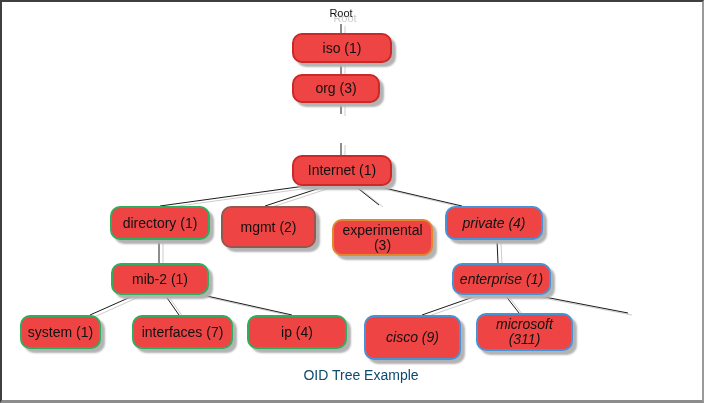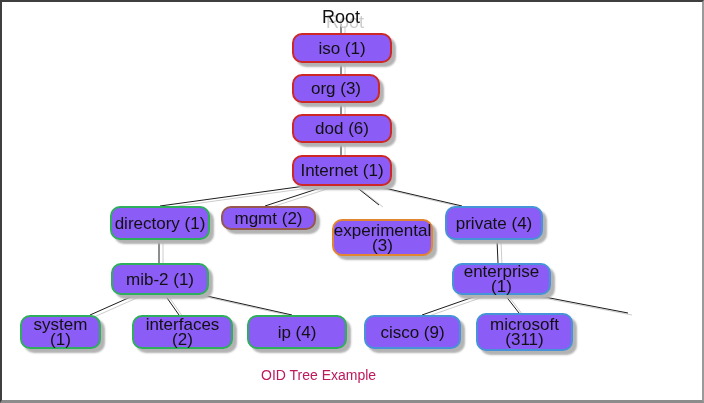--- a/index.html
+++ b/index.html
@@ -14,56 +14,56 @@
     border-bottom:3px solid #8c8c8c;
     font-family:"Liberation Sans","DejaVu Sans",sans-serif;
     overflow:hidden;
   }
   #edge-layer{position:absolute;left:0;top:0;width:704px;height:403px;}
   .node{
     position:absolute;
     box-sizing:border-box;
     display:flex;align-items:center;justify-content:center;
     text-align:center;
-    background:#8b5cf6;
+    background:#ef4444;
     border:2px solid #000;
     border-radius:10px;
     box-shadow:4px 4px 2px #b3b3b3;
-    font-size:17px;line-height:15px;color:#111111;
+    font-size:14px;line-height:15px;color:#111111;
     white-space:pre-line;
   }
   .red{border-color:#cd2727;}
   .green{border-color:#2fae5e;}
   .brown{border-color:#96584e;}
   .orange{border-color:#e2862f;}
-  .blue{border-color:#4793d7;}
+  .blue{border-color:#4793d7;font-style:italic;}
   #root-label{
     position:absolute;left:308px;top:5px;width:62px;
-    text-align:center;font-size:18px;color:#111111;
+    text-align:center;font-size:11px;color:#111111;
     text-shadow:4px 5px 0 #cccccc;
   }
   #caption{
     position:absolute;left:259px;top:365px;width:200px;
-    font-size:14px;color:#be185d;
+    text-align:center;font-size:14px;color:#0c4a6e;
   }
   
   #n-iso        {left:290px;top:31px; width:100px;height:30px;}
   #n-org        {left:290px;top:72px; width:88px;height:29px;}
   #n-dod        {left:290px;top:112px;width:100px;height:29px;}
   #n-internet   {left:290px;top:153px;width:100px;height:31px;}
   #n-directory  {left:108px;top:204px;width:100px;height:34px;}
-  #n-mgmt       {left:219px;top:204px;width:95px; height:24px;}
+  #n-mgmt       {left:219px;top:204px;width:95px; height:42px;}
   #n-experimental{left:330px;top:217px;width:101px;height:37px;}
   #n-private    {left:443px;top:204px;width:98px; height:34px;}
   #n-mib2       {left:109px;top:261px;width:98px; height:32px;}
   #n-system     {left:18px; top:313px;width:81px; height:34px;}
   #n-interfaces {left:130px;top:313px;width:101px;height:34px;}
   #n-ip         {left:245px;top:313px;width:100px;height:34px;}
   #n-enterprise {left:450px;top:261px;width:99px; height:32px;}
-  #n-cisco      {left:362px;top:313px;width:97px; height:34px;}
+  #n-cisco      {left:362px;top:313px;width:97px; height:45px;}
   #n-microsoft  {left:474px;top:311px;width:97px; height:38px;}
   #n-junipermib {left:586px;top:311px;width:101px;height:38px;}
 </style>
 </head>
 <body>
 
 <div id="canvas">
 
   <svg id="edge-layer" viewBox="0 0 704 403" xmlns="http://www.w3.org/2000/svg">
     <defs>
@@ -87,30 +87,29 @@
       </g>
     </defs>
     <use href="#edge-lines" xlink:href="#edge-lines" transform="translate(4,2)" stroke="#cccccc"></use>
     <use href="#edge-lines" xlink:href="#edge-lines" stroke="#1c1c1c"></use>
   </svg>
 
   <div id="root-label">Root</div>
 
   <div class="node red" id="n-iso">iso (1)</div>
   <div class="node red" id="n-org">org (3)</div>
-  <div class="node red" id="n-dod">dod (6)</div>
   <div class="node red" id="n-internet">Internet (1)</div>
   <div class="node green" id="n-directory">directory (1)</div>
   <div class="node brown" id="n-mgmt">mgmt (2)</div>
   <div class="node orange" id="n-experimental">experimental
 (3)</div>
   <div class="node blue" id="n-private">private (4)</div>
   <div class="node green" id="n-mib2">mib-2 (1)</div>
   <div class="node green" id="n-system">system (1)</div>
-  <div class="node green" id="n-interfaces">interfaces (2)</div>
+  <div class="node green" id="n-interfaces">interfaces (7)</div>
   <div class="node green" id="n-ip">ip (4)</div>
   <div class="node blue" id="n-enterprise">enterprise (1)</div>
   <div class="node blue" id="n-cisco">cisco (9)</div>
   <div class="node blue" id="n-microsoft">microsoft
 (311)</div>
 
   <div id="caption">OID Tree Example</div>
 
 </div>
 

